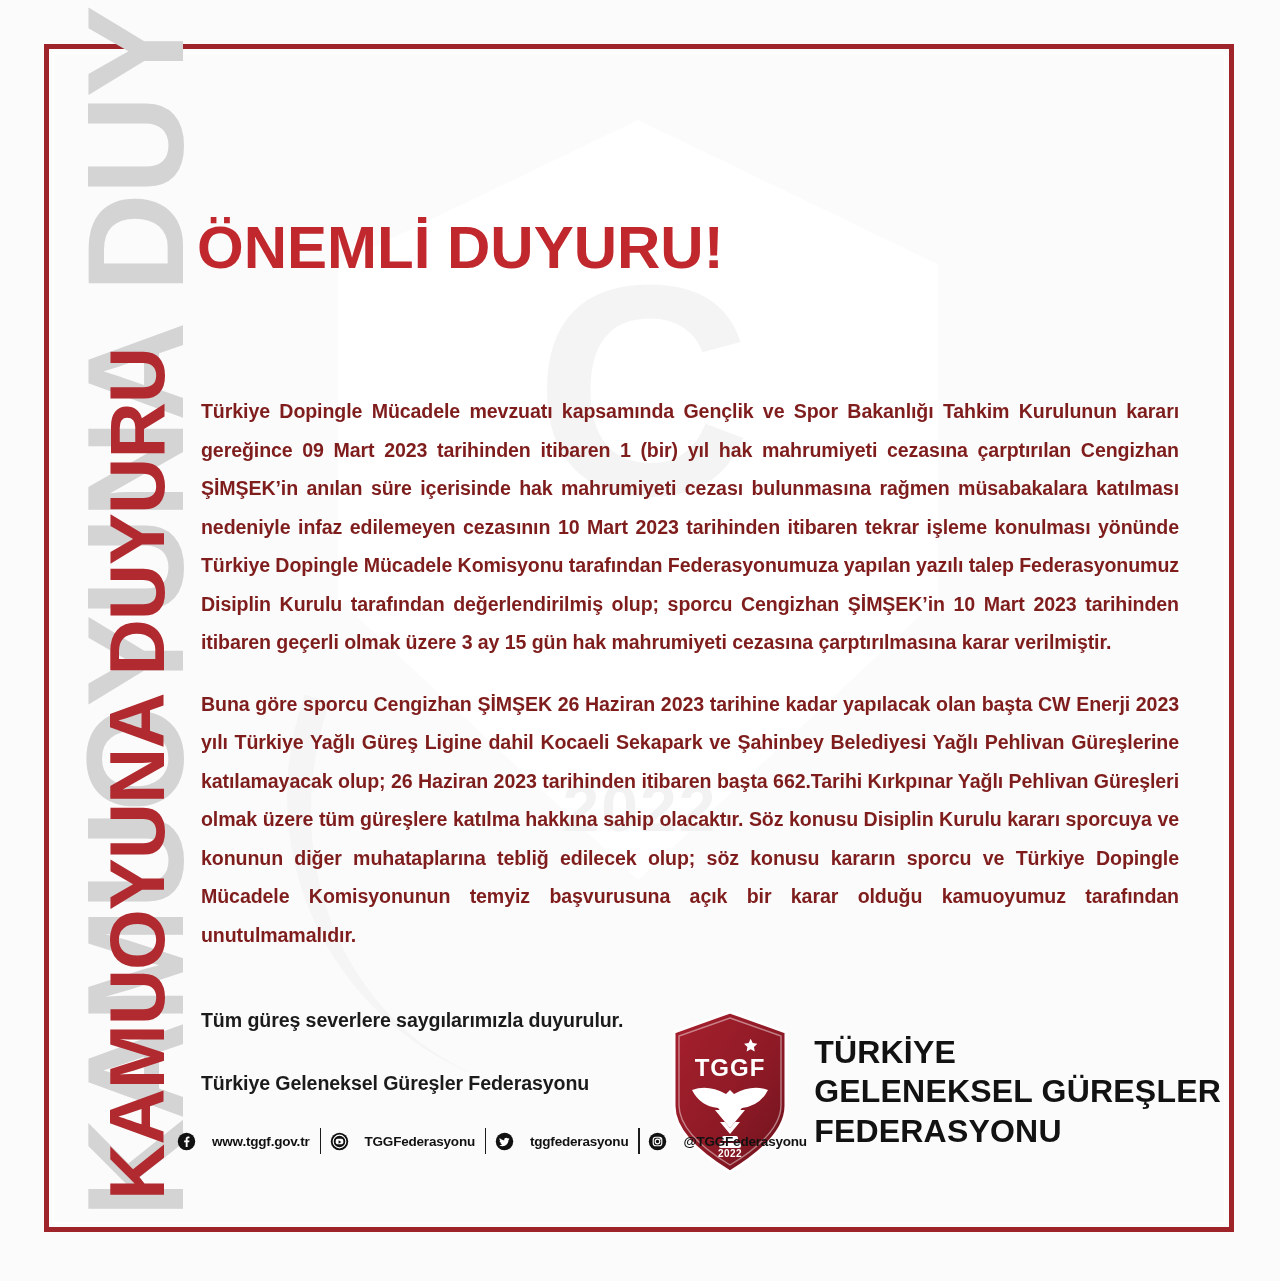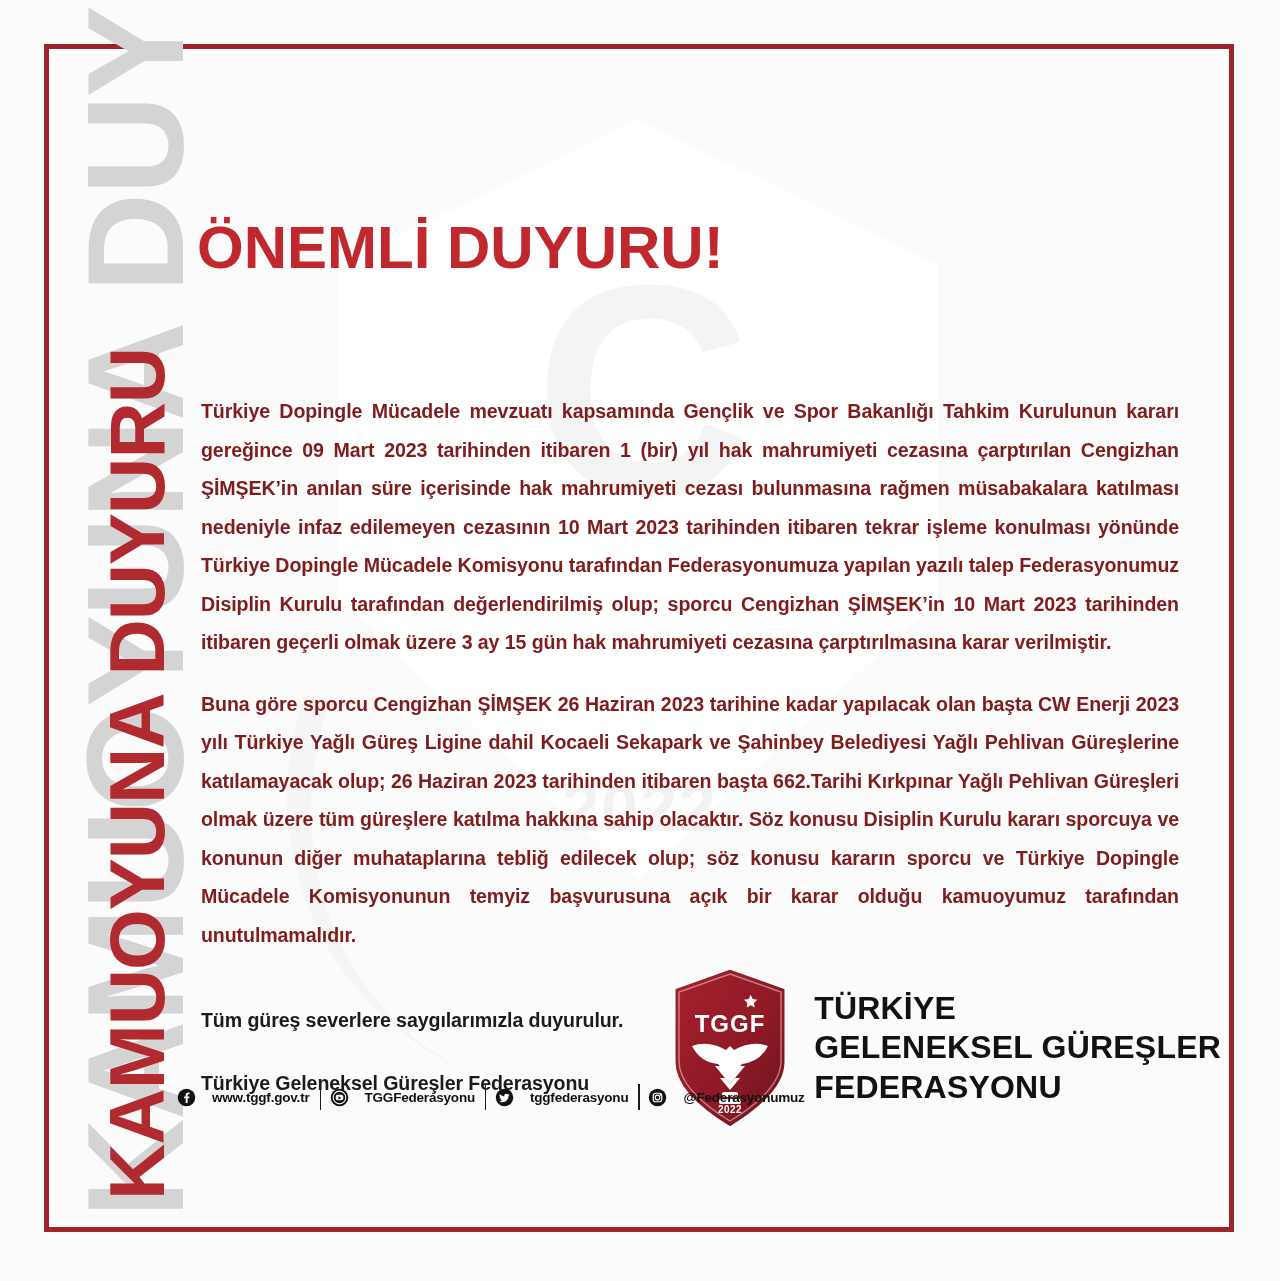--- a/index.html
+++ b/index.html
@@ -176,21 +176,21 @@
     color: #1b1b1b;
     line-height: 38.5px;
     letter-spacing: -0.1px;
   }
   .spacer-sm { height: 24px; }
 
   
   .footer {
     position: absolute;
     left: 0;
-    top: 960px;
+    top: 1004px;
     width: 1036px;
     height: 200px;
   }
 
   .socials {
     position: absolute;
     left: -20px;
     top: 128px;
     display: flex;
     align-items: center;
@@ -351,19 +351,19 @@
           <span class="social-label">tggfederasyonu</span>
         </div>
 
         <div class="social-item">
           <svg class="si" viewBox="0 0 24 24">
             <circle cx="12" cy="12" r="11" fill="#111111"></circle>
             <rect x="6.6" y="6.6" width="10.8" height="10.8" rx="3.2" fill="none" stroke="#ffffff" stroke-width="1.5"></rect>
             <circle cx="12" cy="12" r="2.9" fill="none" stroke="#ffffff" stroke-width="1.5"></circle>
             <circle cx="15.4" cy="8.7" r="1" fill="#ffffff"></circle>
           </svg>
-          <span class="social-label">@Federasyonumuz</span>
+          <span class="social-label">@TGGFederasyonu</span>
         </div>
 
       </div>
     </div>
   </div>
 </div>
 
 </body></html>

